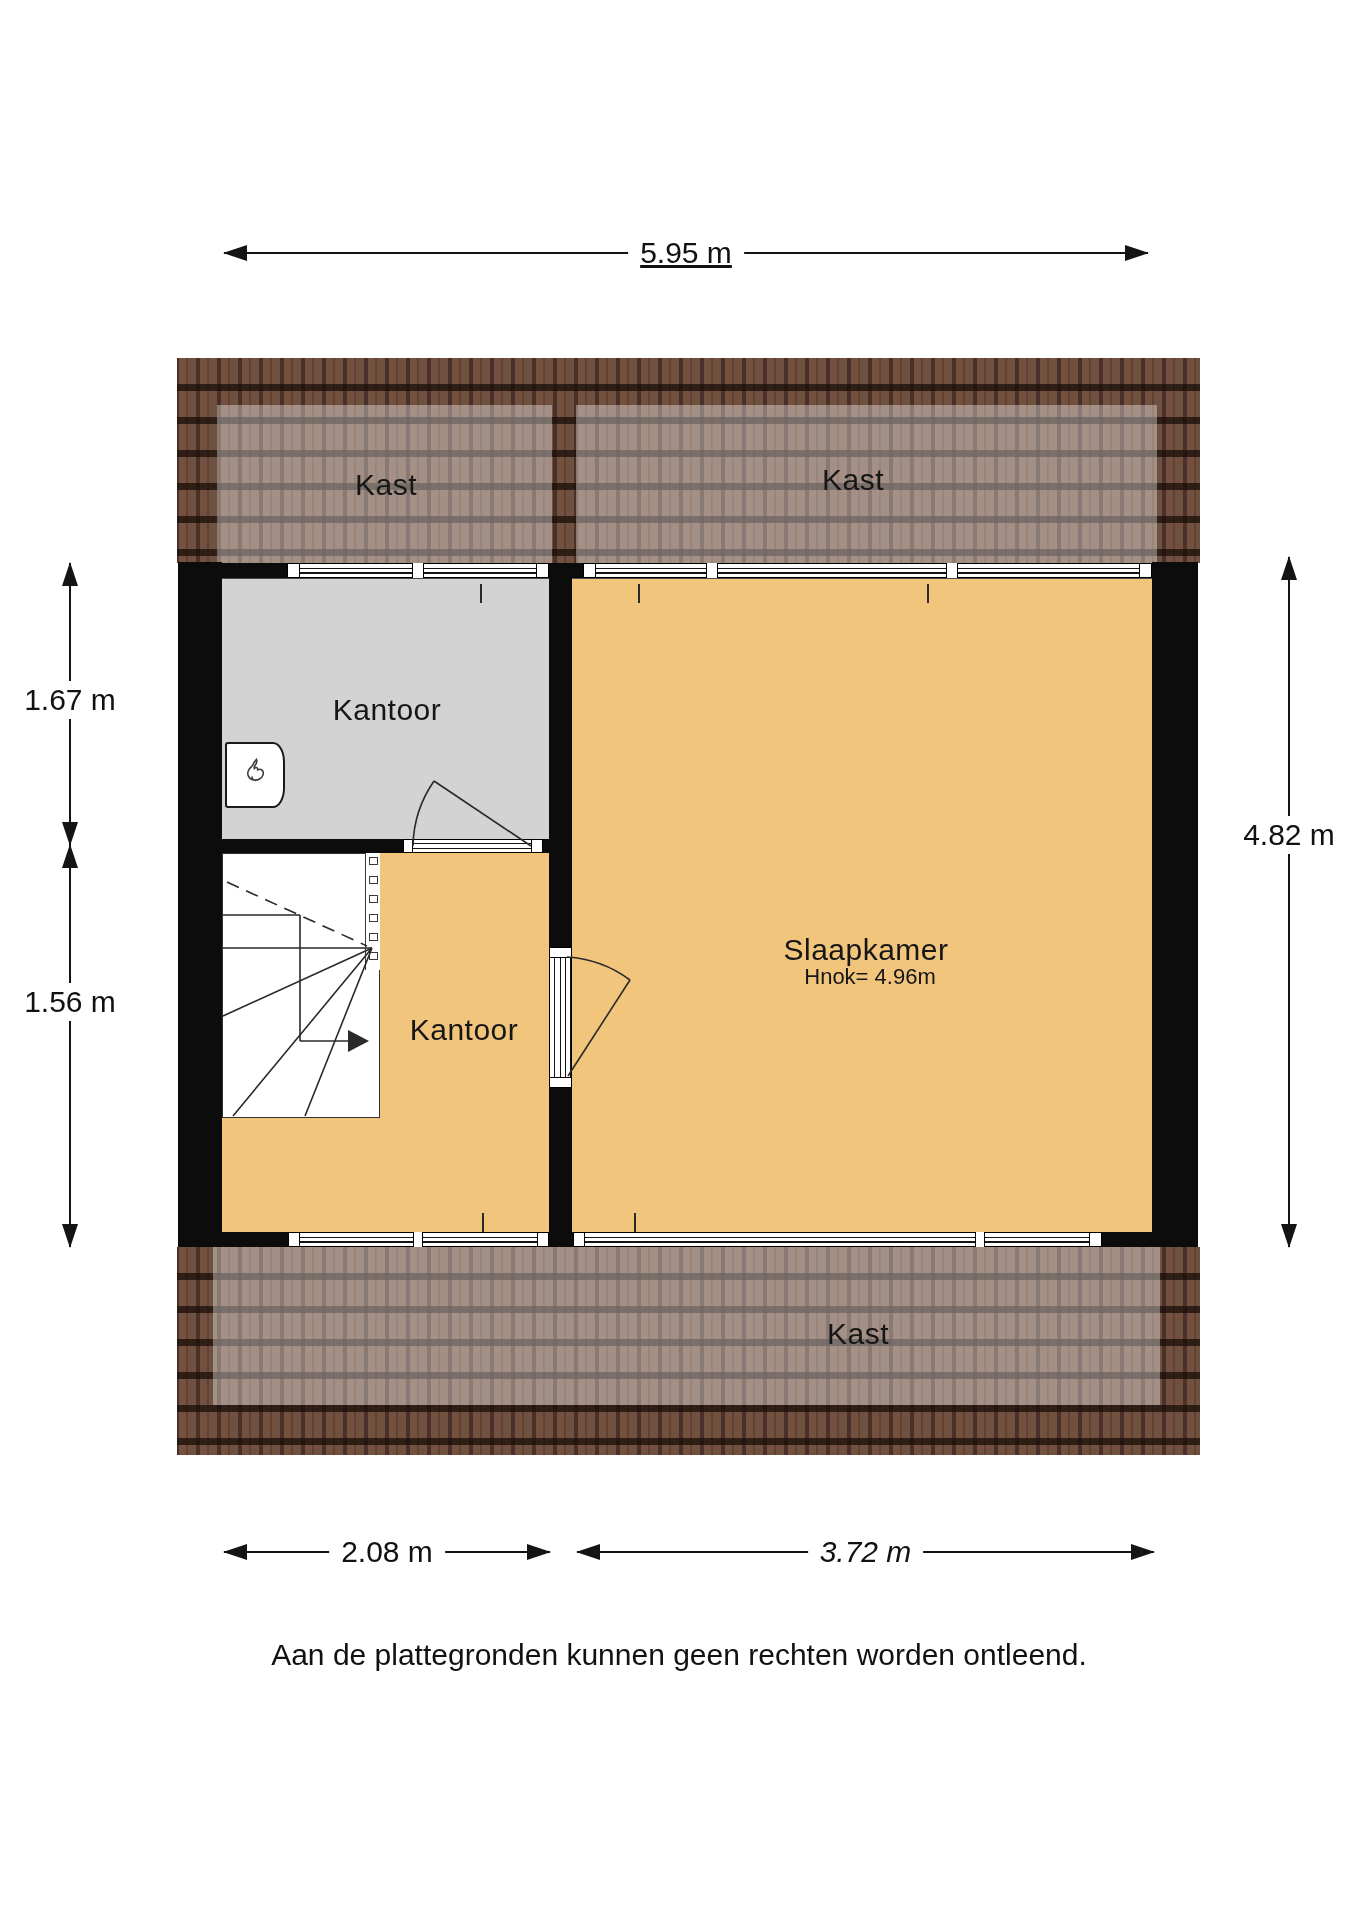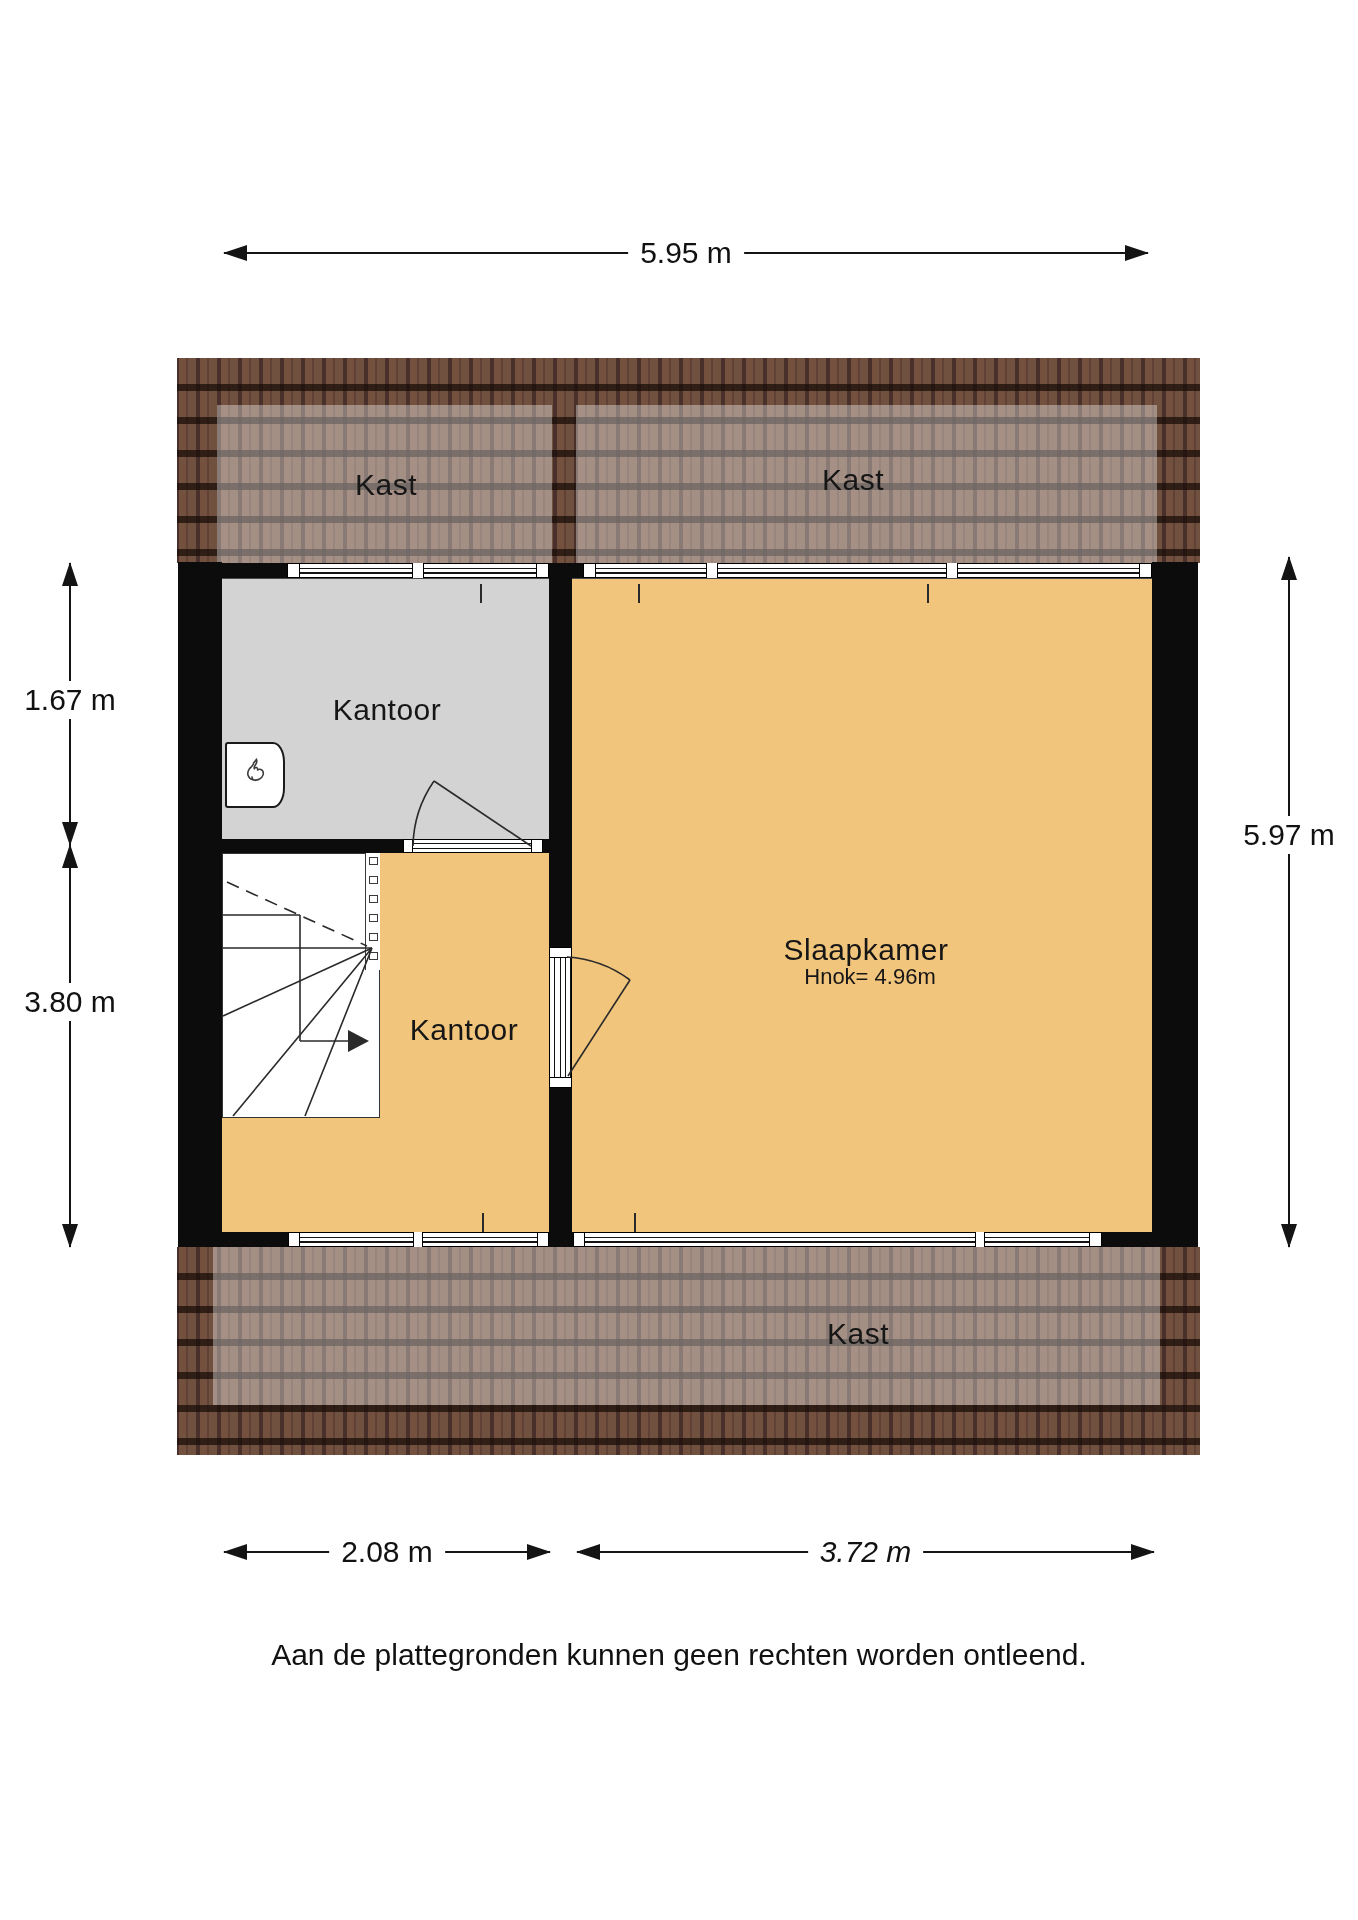--- a/index.html
+++ b/index.html
@@ -22,21 +22,21 @@
   .ah{position:absolute;width:0;height:0;}
   .ah-left{left:-1px;top:0;border-top:8px solid transparent;border-bottom:8px solid transparent;border-right:24px solid #141414;}
   .ah-right{right:-1px;top:0;border-top:8px solid transparent;border-bottom:8px solid transparent;border-left:24px solid #141414;}
   .ah-up{top:-1px;left:0;border-left:8px solid transparent;border-right:8px solid transparent;border-bottom:24px solid #141414;}
   .ah-down{bottom:-1px;left:0;border-left:8px solid transparent;border-right:8px solid transparent;border-top:24px solid #141414;}
   .dim-label{
     position:absolute;transform:translate(-50%,-50%);
     background:#fff;padding:2px 12px;font-size:30px;white-space:nowrap;color:#111;
   }
   #dim-top{left:224px;top:245px;width:924px;height:16px;}
-  #dim-top .dim-label{left:50%;top:8px;}
+  #dim-top .dim-label{left:50%;top:8px;text-decoration:underline;}
   #dim-left-upper{left:62px;top:563px;width:16px;height:282px;}
   #dim-left-upper .dim-label{left:8px;top:137px;}
   #dim-left-lower{left:62px;top:845px;width:16px;height:402px;}
   #dim-left-lower .dim-label{left:8px;top:157px;}
   #dim-right{left:1281px;top:557px;width:16px;height:690px;}
   #dim-right .dim-label{left:8px;top:278px;}
   #dim-bottom-left{left:224px;top:1544px;width:326px;height:16px;}
   #dim-bottom-left .dim-label{left:50%;top:8px;}
   #dim-bottom-right{left:577px;top:1544px;width:577px;height:16px;}
   #dim-bottom-right .dim-label{left:50%;top:8px;font-style:italic;}
@@ -140,28 +140,28 @@
 <div class="dim" id="dim-left-upper">
   <span class="dim-line-v"></span>
   <span class="ah ah-up"></span>
   <span class="ah ah-down"></span>
   <span class="dim-label">1.67 m</span>
 </div>
 <div class="dim" id="dim-left-lower">
   <span class="dim-line-v"></span>
   <span class="ah ah-up"></span>
   <span class="ah ah-down"></span>
-  <span class="dim-label">3.80 m</span>
+  <span class="dim-label">1.56 m</span>
 </div>
 
 <div class="dim" id="dim-right">
   <span class="dim-line-v"></span>
   <span class="ah ah-up"></span>
   <span class="ah ah-down"></span>
-  <span class="dim-label">5.97 m</span>
+  <span class="dim-label">4.82 m</span>
 </div>
 
 <div id="plan">
 
   <div class="roof" id="roof-top">
     <div class="roof-hl" id="hl-top-left"></div>
     <div class="roof-hl" id="hl-top-right"></div>
   </div>
   <div class="roof" id="roof-bottom">
     <div class="roof-hl" id="hl-bottom"></div>

